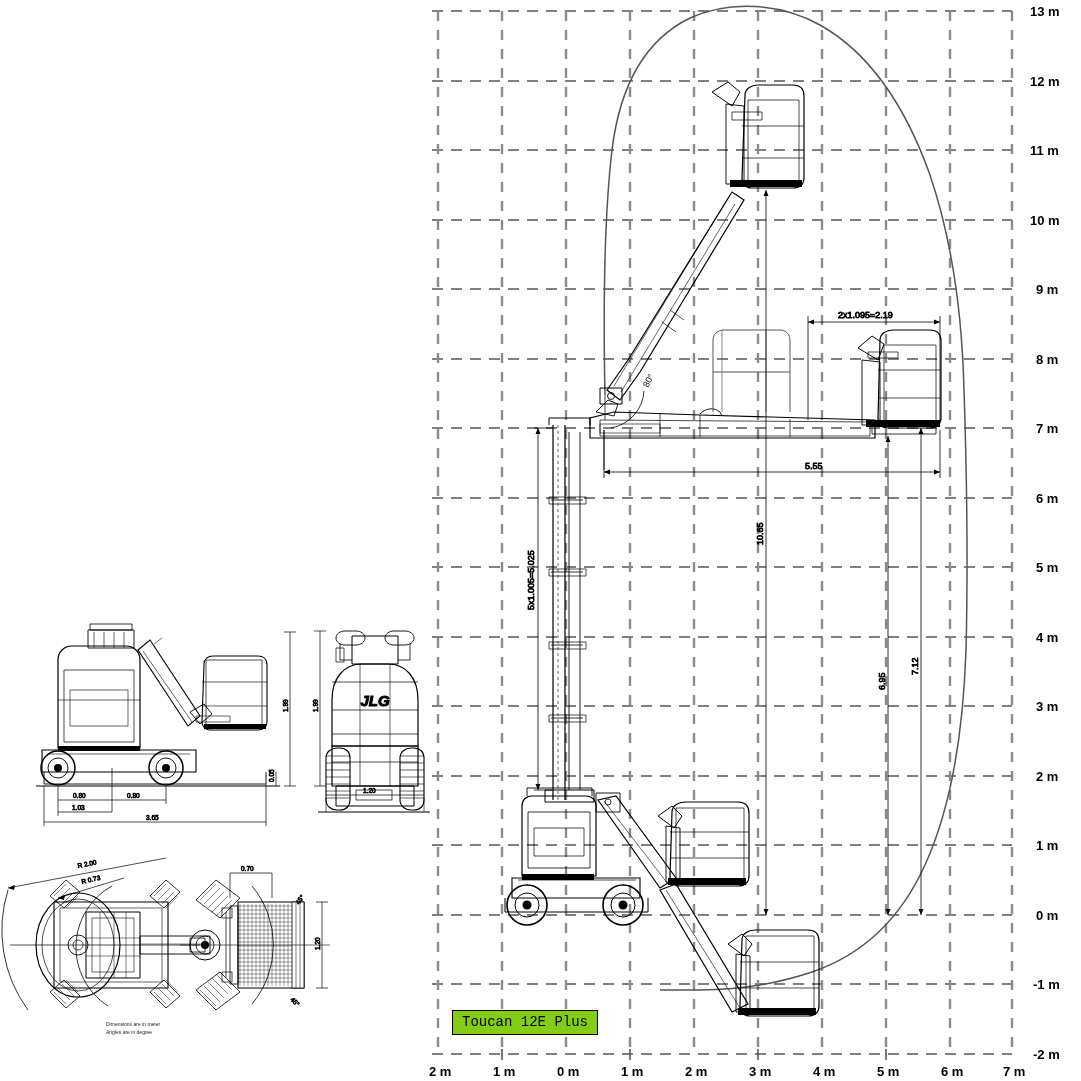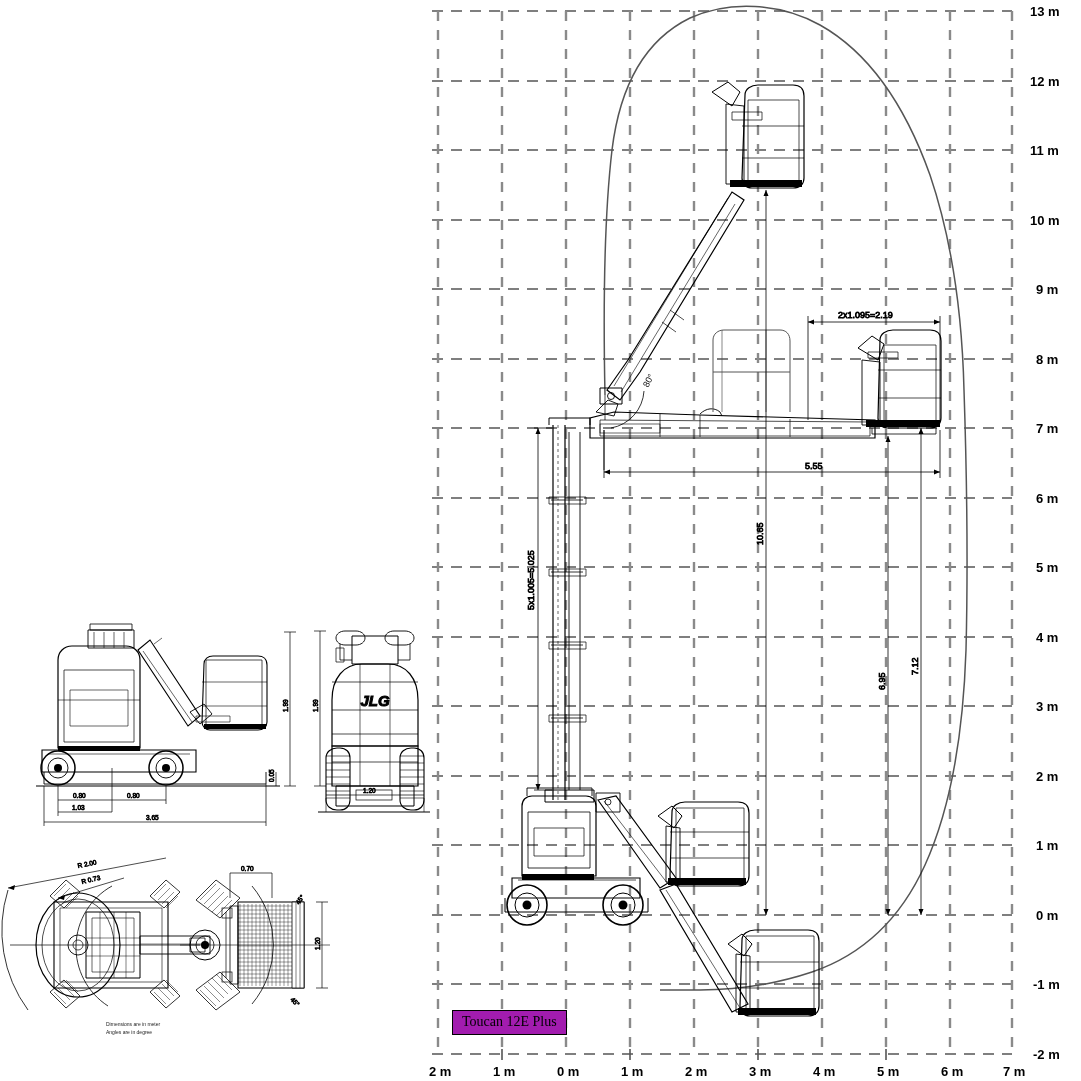--- a/index.html
+++ b/index.html
@@ -4,22 +4,22 @@
 <style>
   html,body{margin:0;padding:0;background:#ffffff;}
   body{width:1081px;height:1081px;position:relative;overflow:hidden;
        font-family:"Liberation Sans",sans-serif;color:#000;}
   .root{position:absolute;inset:0;}
   svg{display:block;}
   .axis-label{font-family:"Liberation Sans",sans-serif;font-size:13px;font-weight:bold;fill:#000;}
   .dim-label{font-family:"Liberation Sans",sans-serif;font-size:9px;fill:#111;}
   .dim-label-sm{font-family:"Liberation Sans",sans-serif;font-size:6.5px;fill:#111;}
   .note-text{font-family:"Liberation Sans",sans-serif;font-size:5px;fill:#222;}
-  .model-box{position:absolute;border:1.4px solid #000;background:#a21caf;
-             padding:3px 9px 4px 9px;font-size:14px;font-family:Liberation Serif, serif;
+  .model-box{position:absolute;border:1.4px solid #000;background:#84cc16;
+             padding:3px 9px 4px 9px;font-size:14px;font-family:Liberation Mono, monospace;
              color:#000;white-space:nowrap;}
 </style>
 </head>
 <body>
 
 <div class="root">
 
 <svg width="1081" height="1081" viewBox="0 0 1081 1081">
 
   <g>

